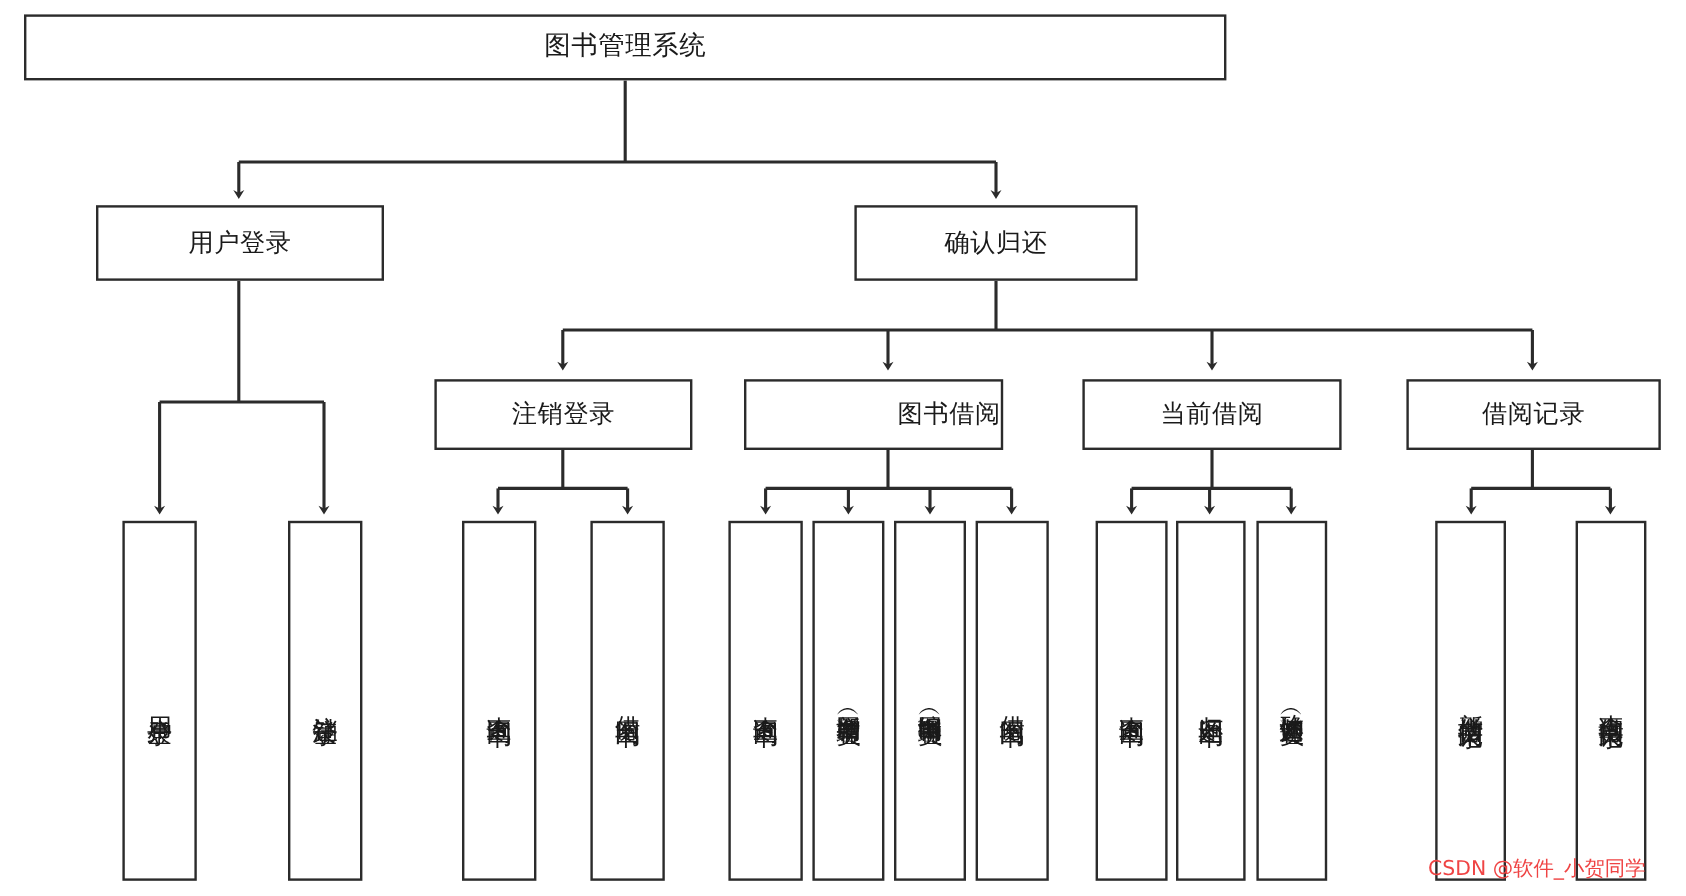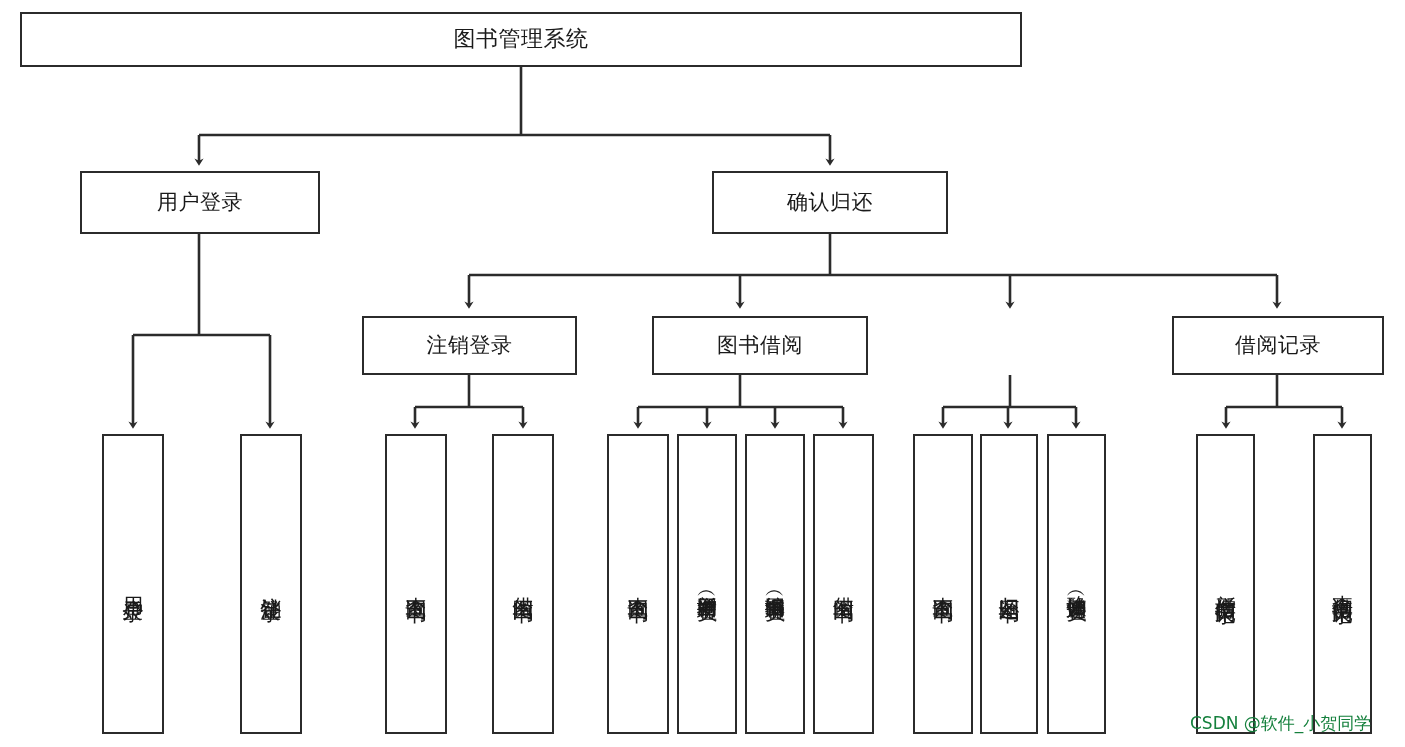--- a/index.html
+++ b/index.html
@@ -67,21 +67,21 @@
   }
   .node.v.tall .label {
     font-size: 20px;
     letter-spacing: 1px;
   }
   .watermark {
     position: absolute;
     left: 1190px;
     top: 712px;
     font-size: 17px;
-    color: #15803d;
+    color: #ef4444;
     white-space: nowrap;
     z-index: 5;
     font-family: "DejaVu Sans", "Liberation Sans", sans-serif;
   }
 </style>
 </head>
 <body>
 
 <div id="canvas">
 
@@ -142,22 +142,25 @@
   <div class="node h" style="left:80px; top:171px; width:240px; height:63px;">
     <span class="label">用户登录</span>
   </div>
   <div class="node h" style="left:712px; top:171px; width:236px; height:63px;">
     <span class="label">确认归还</span>
   </div>
 
   <div class="node h" style="left:362px; top:316px; width:215px; height:59px;">
     <span class="label">注销登录</span>
   </div>
-  <div class="node h" style="left:652px; top:316px; width:216px; height:59px;">
+  <div class="node h" style="left:620px; top:316px; width:216px; height:59px;justify-content:flex-end;">
     <span class="label">图书借阅</span>
+  </div>
+  <div class="node h" style="left:902px; top:316px; width:216px; height:59px;">
+    <span class="label">当前借阅</span>
   </div>
   <div class="node h" style="left:1172px; top:316px; width:212px; height:59px;justify-content:center;">
     <span class="label">借阅记录</span>
   </div>
 
   <div class="node v" style="left:102px; top:434px; width:62px; height:300px;">
     <span class="label">用户登录</span>
   </div>
   <div class="node v" style="left:240px; top:434px; width:62px; height:300px;">
     <span class="label">注销登录</span>

